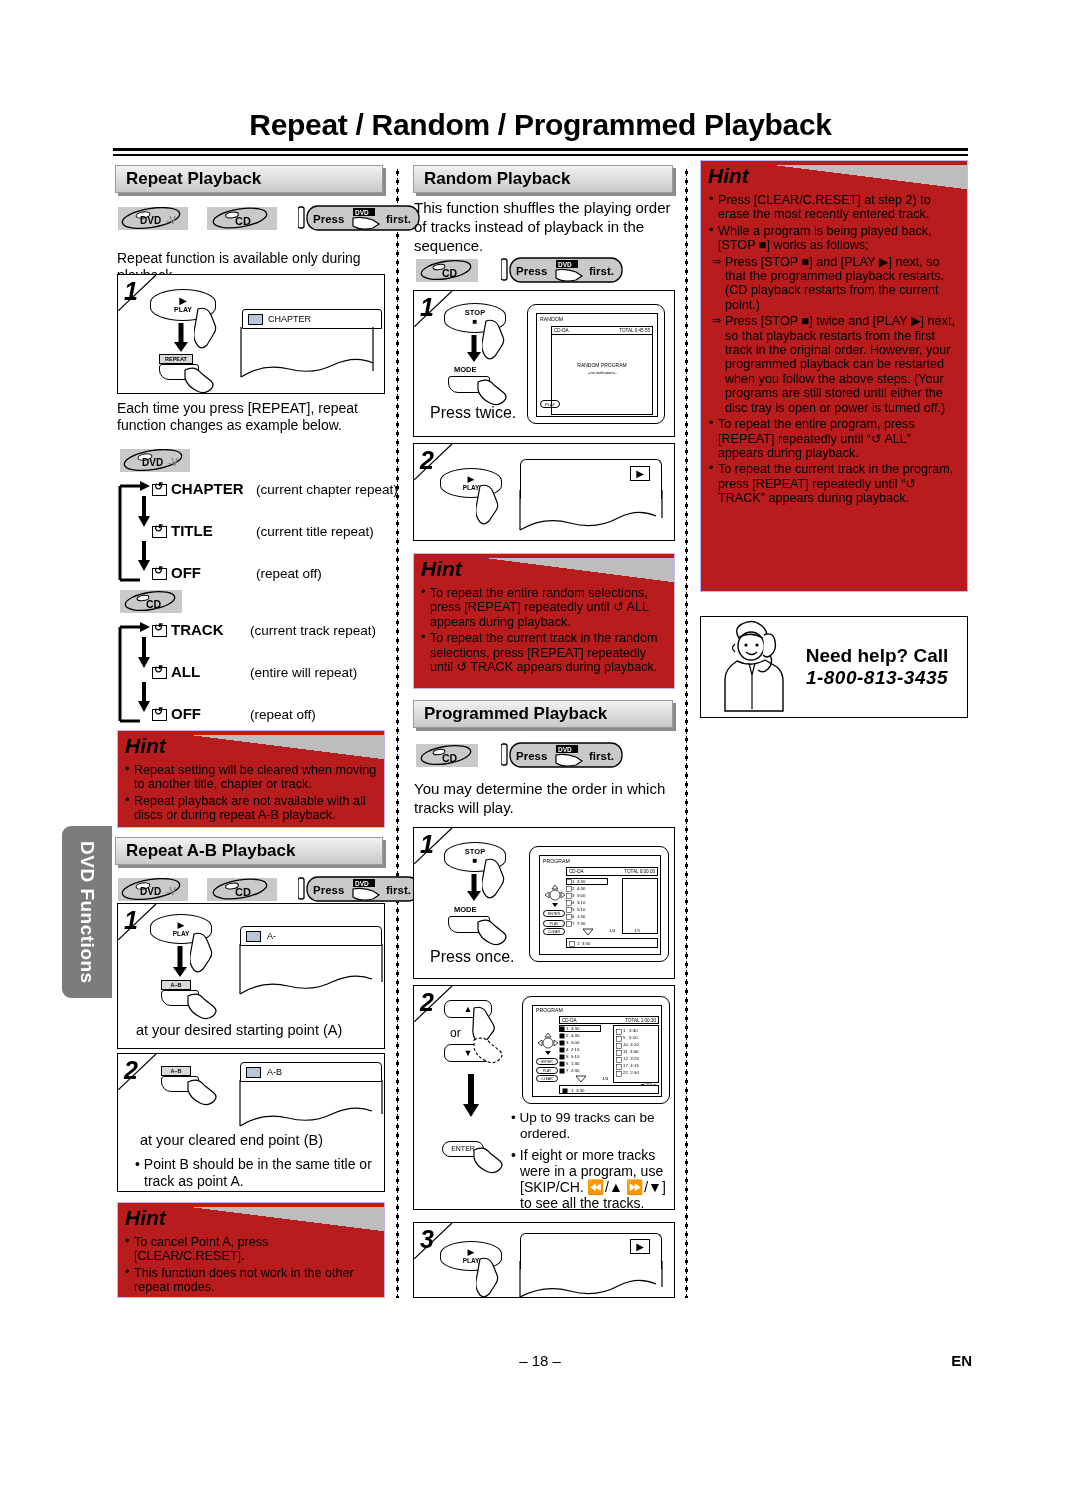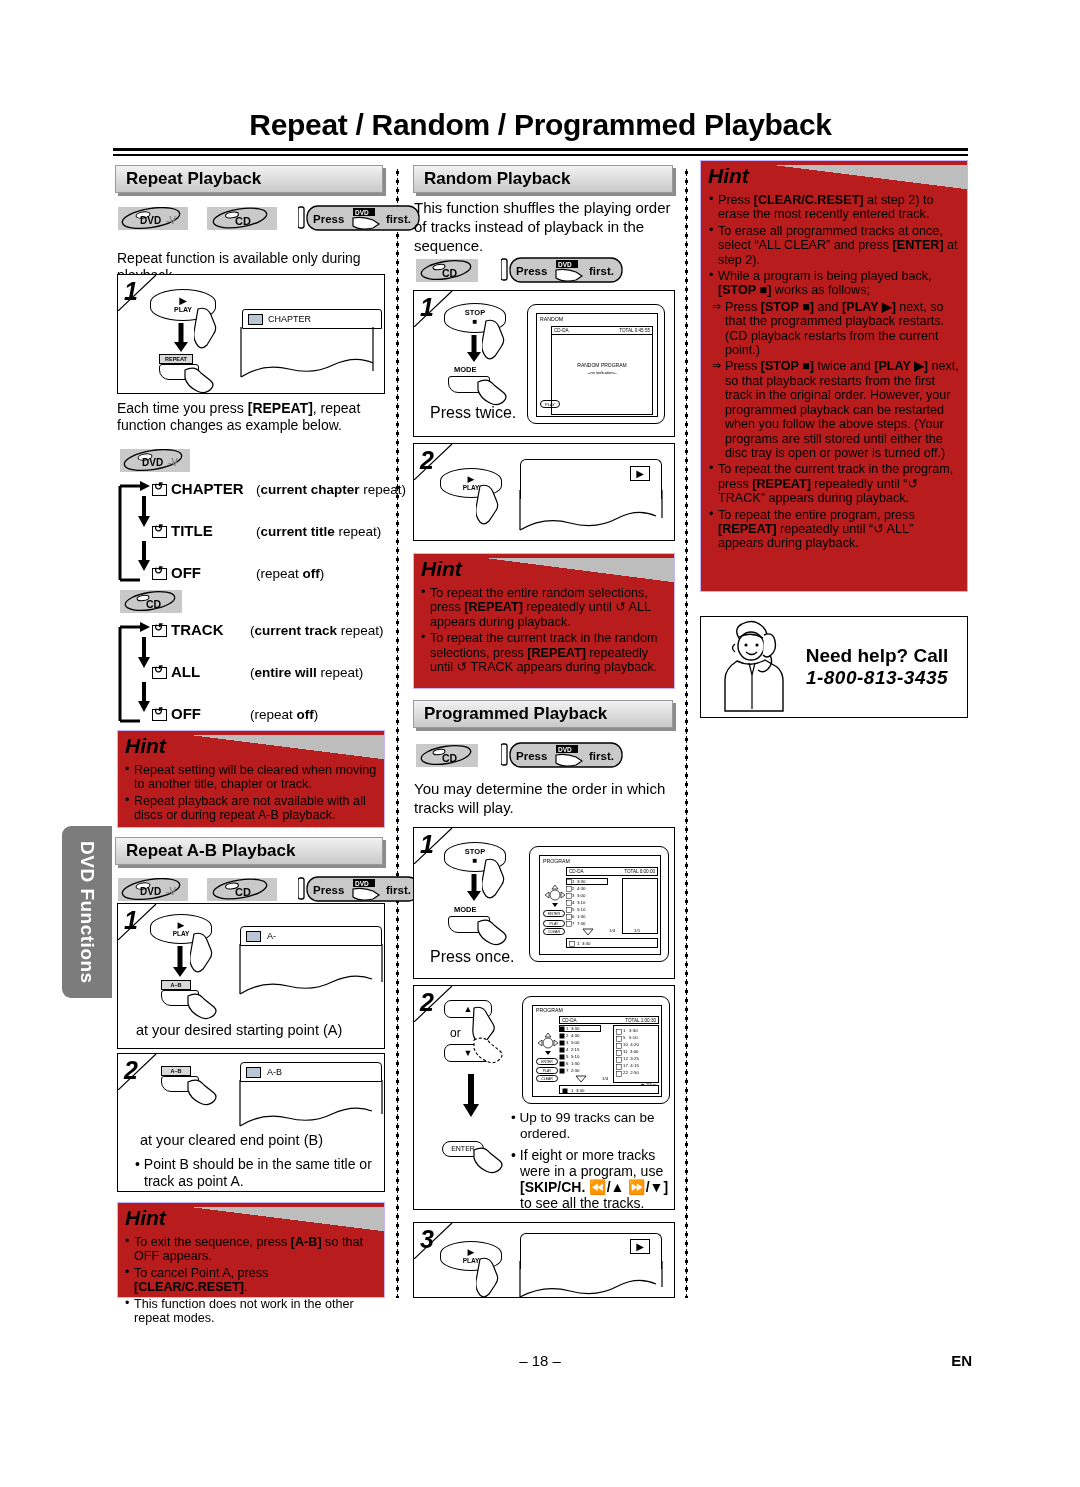--- a/index.html
+++ b/index.html
@@ -54,21 +54,21 @@
     background:linear-gradient(to top right, transparent 49.4%, #bdbdbd 49.6%);
   }
   .hint-body { padding:1px 7px 6px 7px; }
   .hint-body li {
     font-size:12.6px; line-height:14.4px;
     list-style:none; position:relative; padding-left:9px; margin-bottom:2px;
   }
   .hint-body li:before { content:"\2022"; position:absolute; left:0; top:-1px; }
   .hint-body li.sub { padding-left:16px; }
   .hint-body li.sub:before { content:"\21D2"; left:3px; font-size:11px; }
-  b { font-weight:bold; }
+  b { font-weight:normal; }
 
   
   .disc {
     display:inline-block; position:relative;
     width:70px; height:23px; background:#c9c9c9;
     vertical-align:middle;
   }
   .disc svg { position:absolute; left:0; top:0; }
 
   .pressfirst {
@@ -449,21 +449,20 @@
       <span style="display:inline-block; padding-left:10px; text-indent:-9px;">• <span>Point B should be in the same title or track as point A.</span></span>
     </div>
   </div>
 
   <div class="hint" style="left:117px; top:1202px; width:268px; height:96px;">
     <div class="hint-title">
       <span>Hint</span>
       <span class="hint-wedge"></span>
     </div>
     <ul class="hint-body" style="margin:0;padding:2px 7px 6px 7px;">
-      <li>To exit the sequence, press <b>[A-B]</b> so that OFF appears.</li>
       <li>To cancel Point A, press <b>[CLEAR/C.RESET]</b>.</li>
       <li>This function does not work in the other repeat modes.</li>
     </ul>
   </div>
 
   <div class="sec-head" style="left:413px; top:165px; width:260px;">
     <span>Random Playback</span>
   </div>
 
   <div class="para" style="left:414px; top:198px; width:262px; font-size:15px; line-height:19px;">This function shuffles the playing order of tracks instead of playback in the sequence.</div>
@@ -810,26 +809,25 @@
     </svg>
   </div>
 
   <div class="hint" style="left:700px; top:160px; width:268px; height:432px;">
     <div class="hint-title">
       <span>Hint</span>
       <span class="hint-wedge"></span>
     </div>
     <ul class="hint-body" style="margin:0;padding:2px 8px 6px 8px;">
       <li>Press <b>[CLEAR/C.RESET]</b> at step 2) to erase the most recently entered track.</li>
-      <li>To erase all programmed tracks at once, select “ALL CLEAR” and press <b>[ENTER]</b> at step 2).</li>
       <li>While a program is being played back, <b>[STOP ■]</b> works as follows;</li>
       <li class="sub">Press <b>[STOP ■]</b> and <b>[PLAY ▶]</b> next, so that the programmed playback restarts. (CD playback restarts from the current point.)</li>
       <li class="sub">Press <b>[STOP ■]</b> twice and <b>[PLAY ▶]</b> next, so that playback restarts from the first track in the original order. However, your programmed playback can be restarted when you follow the above steps. (Your programs are still stored until either the disc tray is open or power is turned off.)</li>
+      <li>To repeat the entire program, press <b>[REPEAT]</b> repeatedly until “↺ ALL” appears during playback.</li>
       <li>To repeat the current track in the program, press <b>[REPEAT]</b> repeatedly until “↺ TRACK” appears during playback.</li>
-      <li>To repeat the entire program, press <b>[REPEAT]</b> repeatedly until “↺ ALL” appears during playback.</li>
     </ul>
   </div>
 
   <div class="helpbox" style="left:700px; top:616px; width:268px; height:102px;">
     <svg width="78" height="96" style="margin-left:14px;">
       <path d="M26 22 q-9 -12 1 -17 q11 -6 20 2 q8 7 3 17" fill="none" stroke="#000" stroke-width="1.4"></path>
       <ellipse cx="36" cy="27" rx="13" ry="14" fill="#fff" stroke="#000" stroke-width="1.4"></ellipse>
       <path d="M24 18 q12 -6 24 1" fill="none" stroke="#000" stroke-width="1.3"></path>
       <circle cx="31" cy="26" r="1.6" fill="#000"></circle>
       <circle cx="42" cy="26" r="1.6" fill="#000"></circle>

